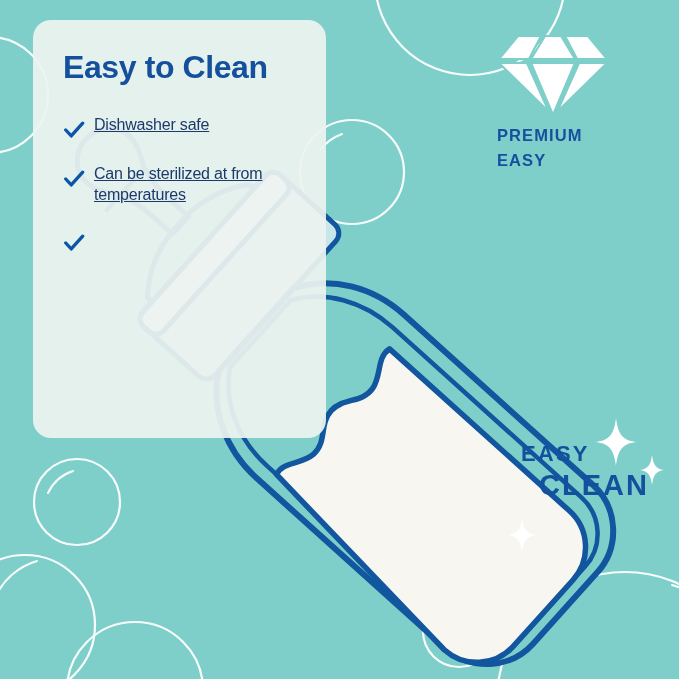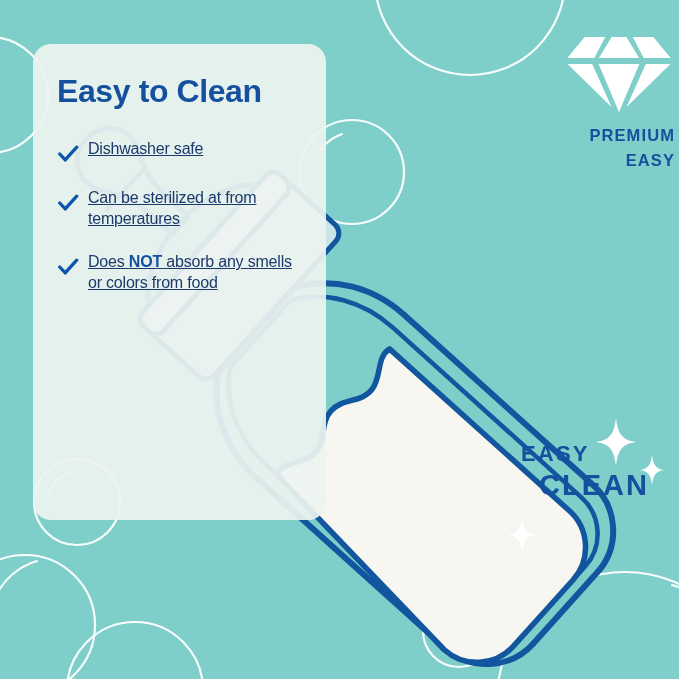--- a/index.html
+++ b/index.html
@@ -19,27 +19,27 @@
     position: absolute;
     left: 0;
     top: 0;
     width: 679px;
     height: 679px;
   }
   
   #info-card {
     position: absolute;
     left: 33px;
-    top: 44px;
+    top: 20px;
     width: 293px;
-    height: 476px;
+    height: 418px;
     background: rgba(237, 243, 240, 0.93);
     border-radius: 18px;
     box-sizing: border-box;
-    padding: 30px 22px 0 24px;
+    padding: 30px 22px 0 30px;
   }
   #card-title {
     color: #14509e;
     font-size: 32px;
     font-weight: bold;
     letter-spacing: -0.4px;
     line-height: 1.1;
     margin: 0 0 30px 0;
   }
   .feature-row {
@@ -61,24 +61,24 @@
     letter-spacing: -0.2px;
     text-decoration: underline;
   }
   .feature-text b {
     font-weight: bold;
     color: #14509e;
   }
   
   #premium-badge {
     position: absolute;
-    left: 525px;
+    left: 497px;
     top: 32px;
     width: 150px;
-    text-align: right;
+    text-align: left;
   }
   #premium-badge .badge-label {
     color: #14509e;
     font-size: 16.5px;
     font-weight: bold;
     letter-spacing: 1.1px;
     line-height: 1.14;
     margin-top: 6px;
   }
   
@@ -206,21 +206,20 @@
       <svg class="check-icon" viewBox="0 0 24 24">
         <path d="M3 12 L9 18.5 L21.5 4.5" fill="none" stroke="#0b56a8" stroke-width="3.6" stroke-linecap="round" stroke-linejoin="round"></path>
       </svg>
       <div class="feature-text">Can be sterilized at from temperatures</div>
     </div>
 
     <div class="feature-row">
       <svg class="check-icon" viewBox="0 0 24 24">
         <path d="M3 12 L9 18.5 L21.5 4.5" fill="none" stroke="#0b56a8" stroke-width="3.6" stroke-linecap="round" stroke-linejoin="round"></path>
       </svg>
-      <div class="feature-text"><span>Does </span><b>NOT</b><span> absorb any smells or colors from food</span></div>
     </div>
   </div>
 
   <div id="premium-badge">
     <svg width="112" height="84" viewBox="0 0 112 84">
       <g fill="#ffffff" stroke="#7ecfca" stroke-width="2.2" stroke-linejoin="round">
         <path d="M21 4 L44 4 L32 27 L2 27 Z"></path>
         <path d="M48 4 L64 4 L78 27 L34 27 Z"></path>
         <path d="M68 4 L91 4 L110 27 L80 27 Z"></path>
         <path d="M2 31 L30 31 L52 80 Z"></path>

